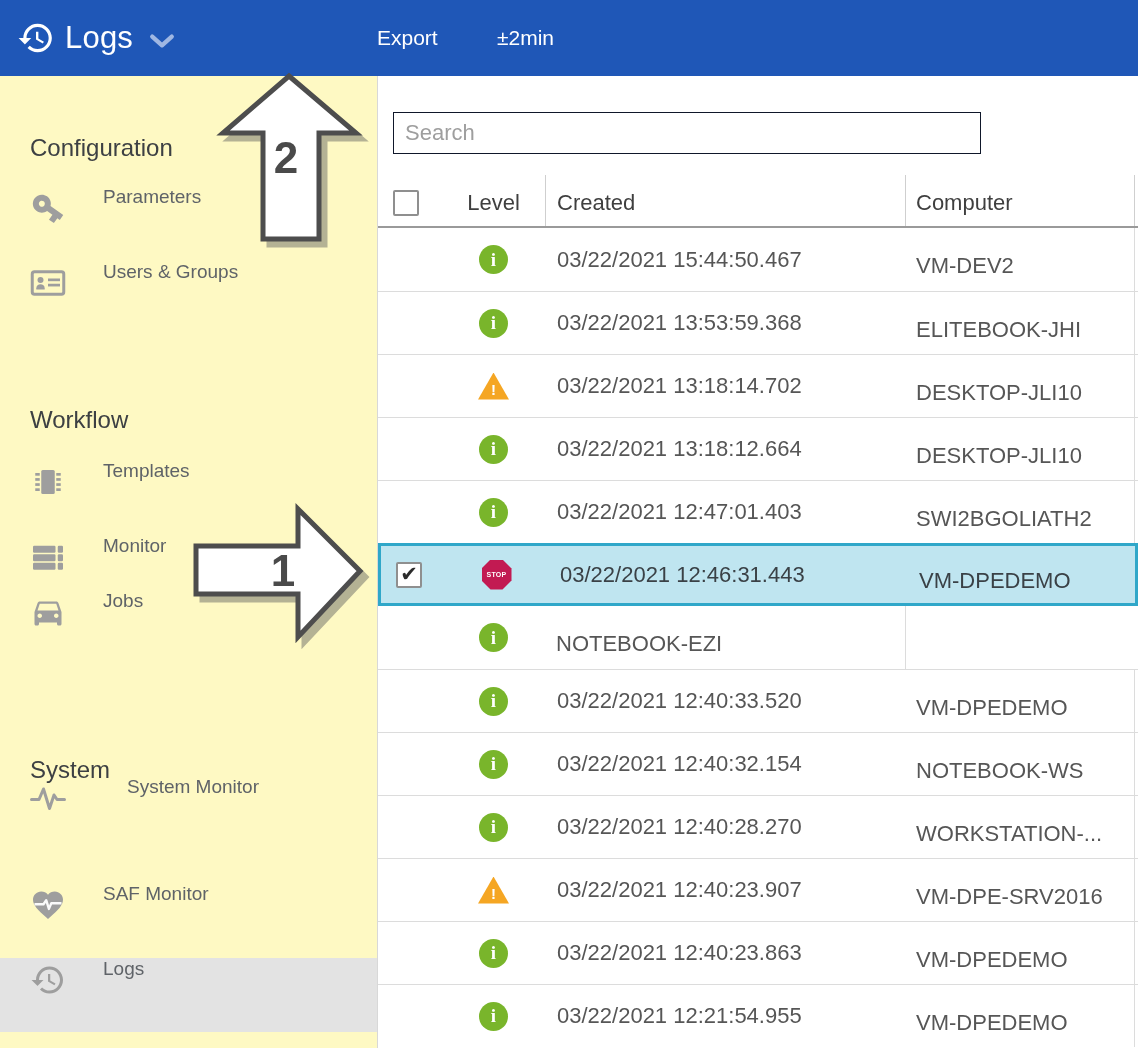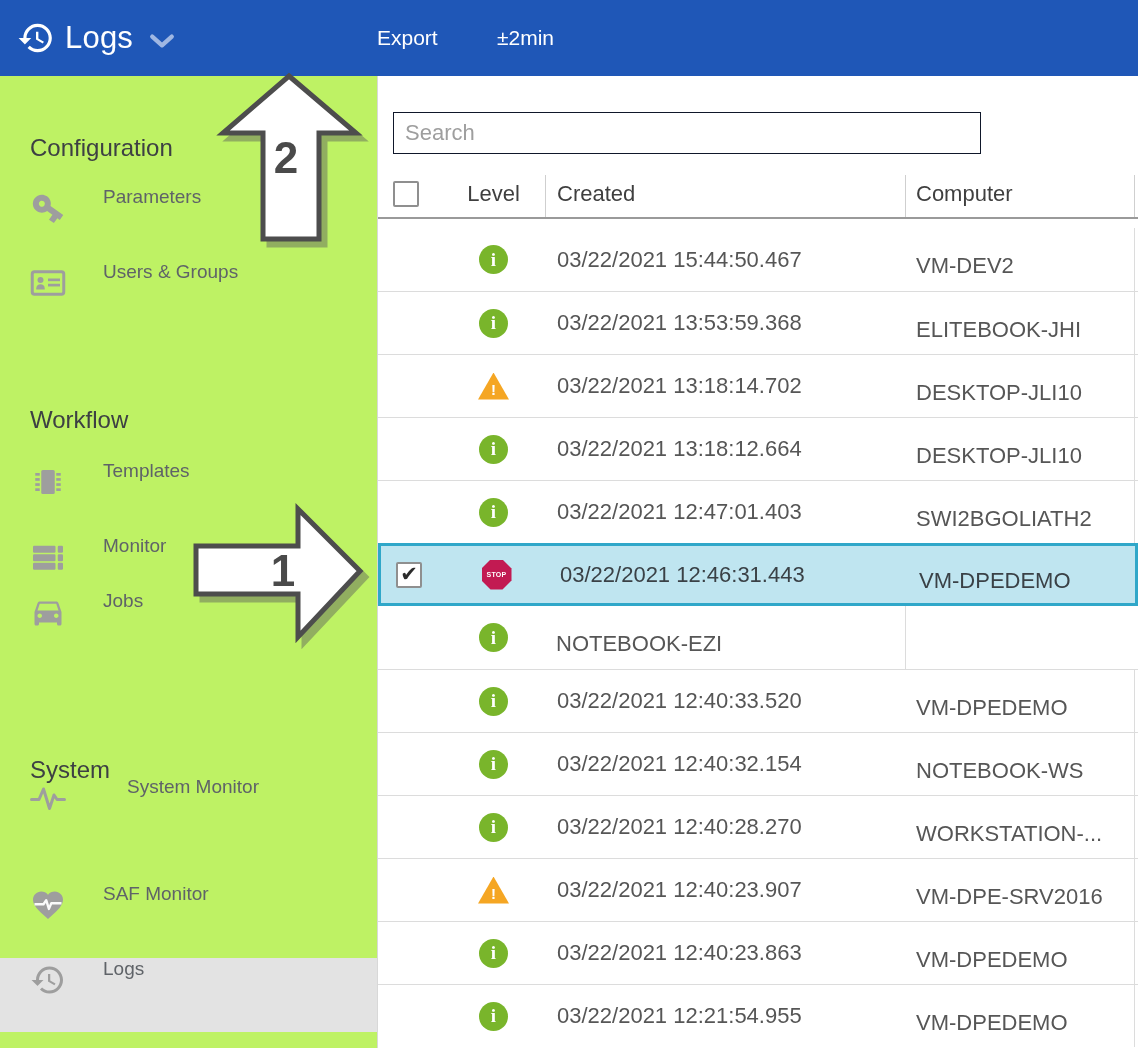--- a/index.html
+++ b/index.html
@@ -10,21 +10,21 @@
   .topbar{position:absolute;left:0;top:0;width:1138px;height:76px;background:#1F57B7;}
   .brand{position:absolute;left:17px;top:0;height:76px;display:flex;align-items:center;cursor:pointer;}
   .brand svg.logo{width:38px;height:38px;}
   .brand .title{color:#fff;font-size:31px;margin-left:10px;letter-spacing:.2px;}
   .brand svg.chev{width:26px;height:16px;margin-left:16px;margin-top:6px;}
   .menu-item{position:absolute;top:0;height:76px;display:flex;align-items:center;color:#fff;
              font-size:21px;cursor:pointer;}
   .mi-details{left:252px;margin-top:48px;} .mi-export{left:377px;} .mi-range{left:497px;}
 
   
-  .sidebar{position:absolute;left:0;top:76px;width:377px;height:972px;background:#bef264;}
+  .sidebar{position:absolute;left:0;top:76px;width:377px;height:972px;background:#fef9c3;}
   .pane-divider{position:absolute;left:377px;top:76px;width:1px;height:972px;background:#D8D8D8;}
   .sb-title{position:absolute;left:30px;height:48px;display:flex;align-items:center;
             font-size:24px;color:#3D4043;}
   .sb-item{position:absolute;left:0;width:377px;height:75px;display:flex;align-items:flex-start;
            padding-left:26px;box-sizing:border-box;cursor:pointer;}
   .sb-item.selected{background:#E3E3E3;height:74px;}
   .sb-ic{width:44px;height:44px;display:flex;align-items:center;justify-content:center;flex:0 0 44px;}
   .sb-label{margin-left:33px;font-size:19px;color:#5F6368;}
   .t-config{top:48px;} .t-workflow{top:320px;} .t-system{top:670px;}
   .i-params{top:110px;} .i-users{top:185px;}
@@ -32,21 +32,21 @@
   .i-sysmon{top:700px;gap:24px;} .i-saf{top:807px;} .i-logs{top:882px;}
 
   
   .pane{position:absolute;left:378px;top:76px;width:760px;height:972px;background:#fff;}
   .search{position:absolute;left:15px;top:36px;width:588px;height:42px;box-sizing:border-box;
           border:1px solid #0f172a;font-size:22px;color:#444;padding:0 11px;outline:none;
           font-family:"Liberation Sans",sans-serif;}
   .search::placeholder{color:#9E9E9E;}
 
   .grid{display:grid;grid-template-columns:64px 103px 360px 229px 4px;}
-  .thead{position:absolute;left:0;top:79px;width:760px;height:64px;box-sizing:border-box;
+  .thead{position:absolute;left:0;top:79px;width:760px;height:73px;box-sizing:border-box;
          border-bottom:2px solid #9A9A9A;}
   .th{display:flex;align-items:flex-end;padding-bottom:10px;font-size:22px;color:#3F3F3F;
       position:relative;cursor:pointer;}
   .th.divided::before{content:'';position:absolute;left:0;top:20px;bottom:0;width:1px;background:#CFCFCF;}
   .th-check{padding-left:15px;}
   .th-level{justify-content:center;}
   .th-created{padding-left:12px;}
   .th-computer{padding-left:11px;}
 
   .rows{position:absolute;left:0;top:152px;width:760px;}

